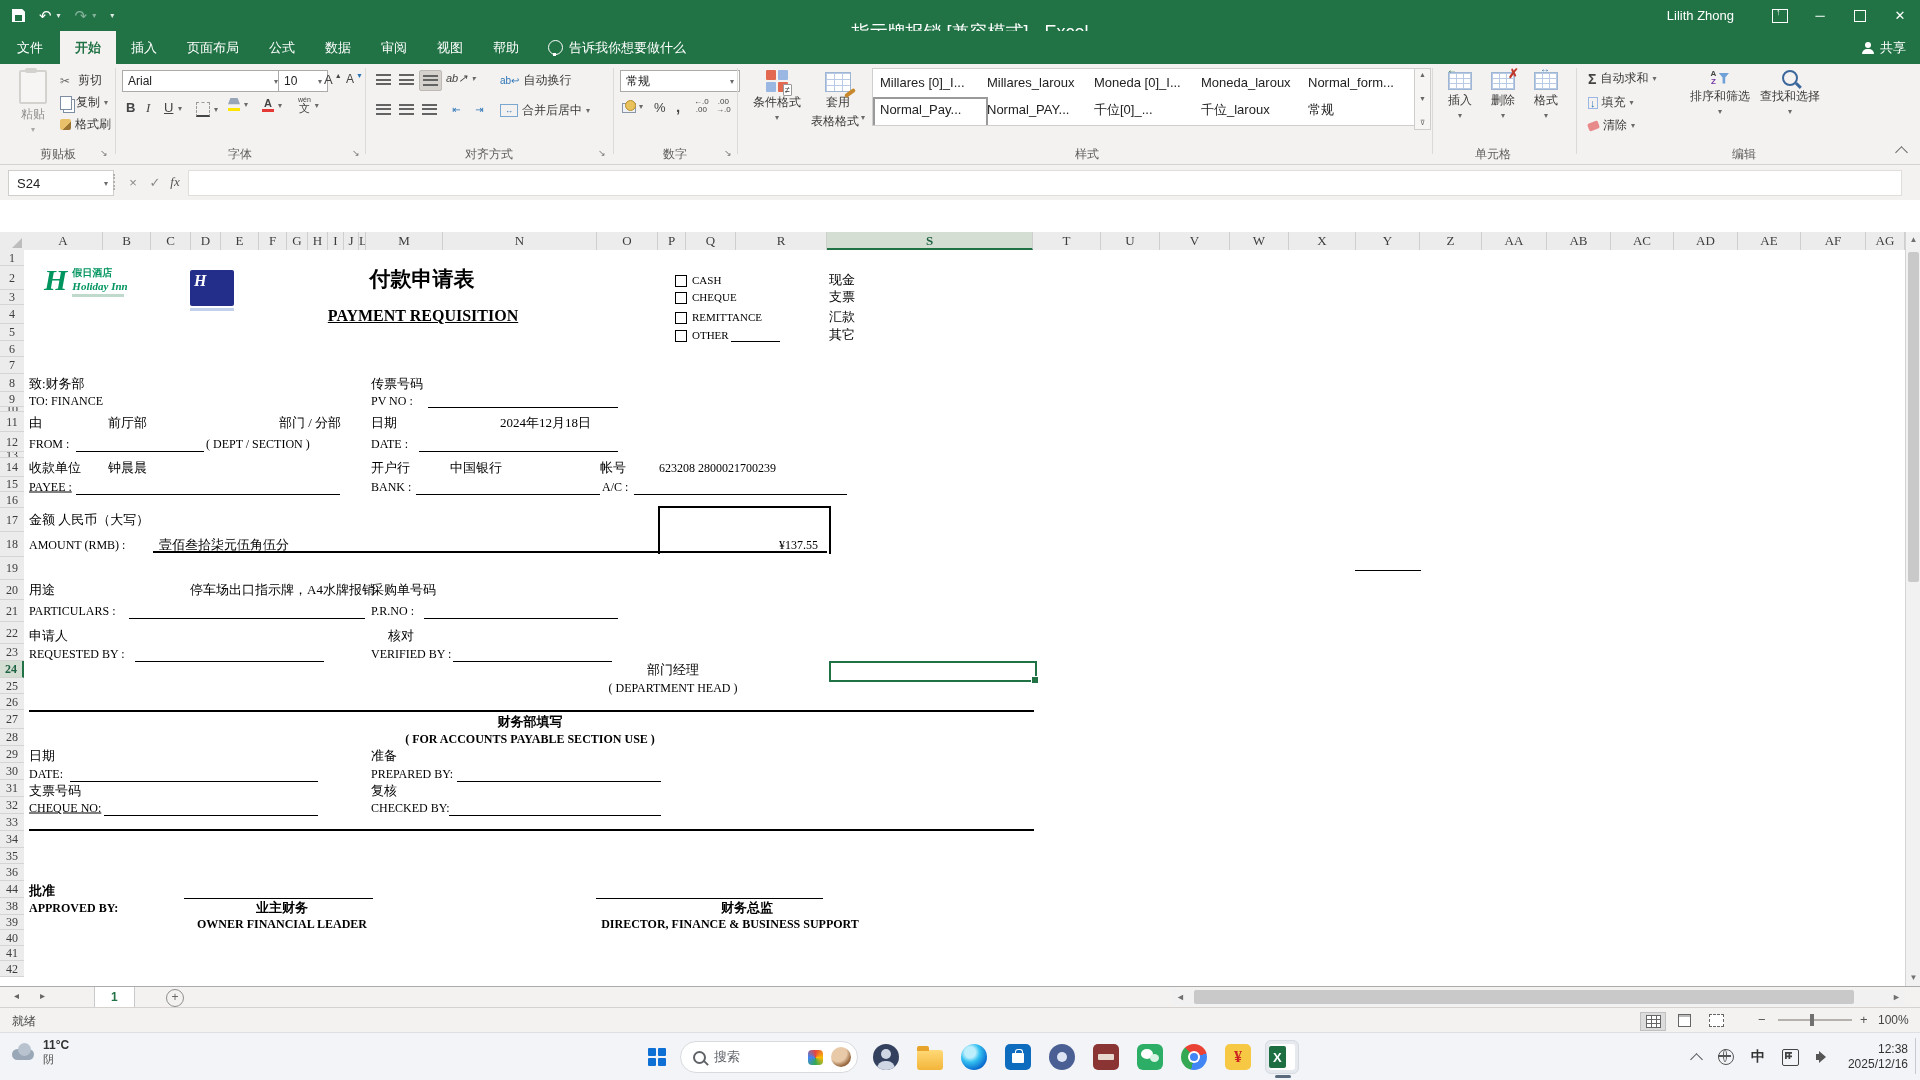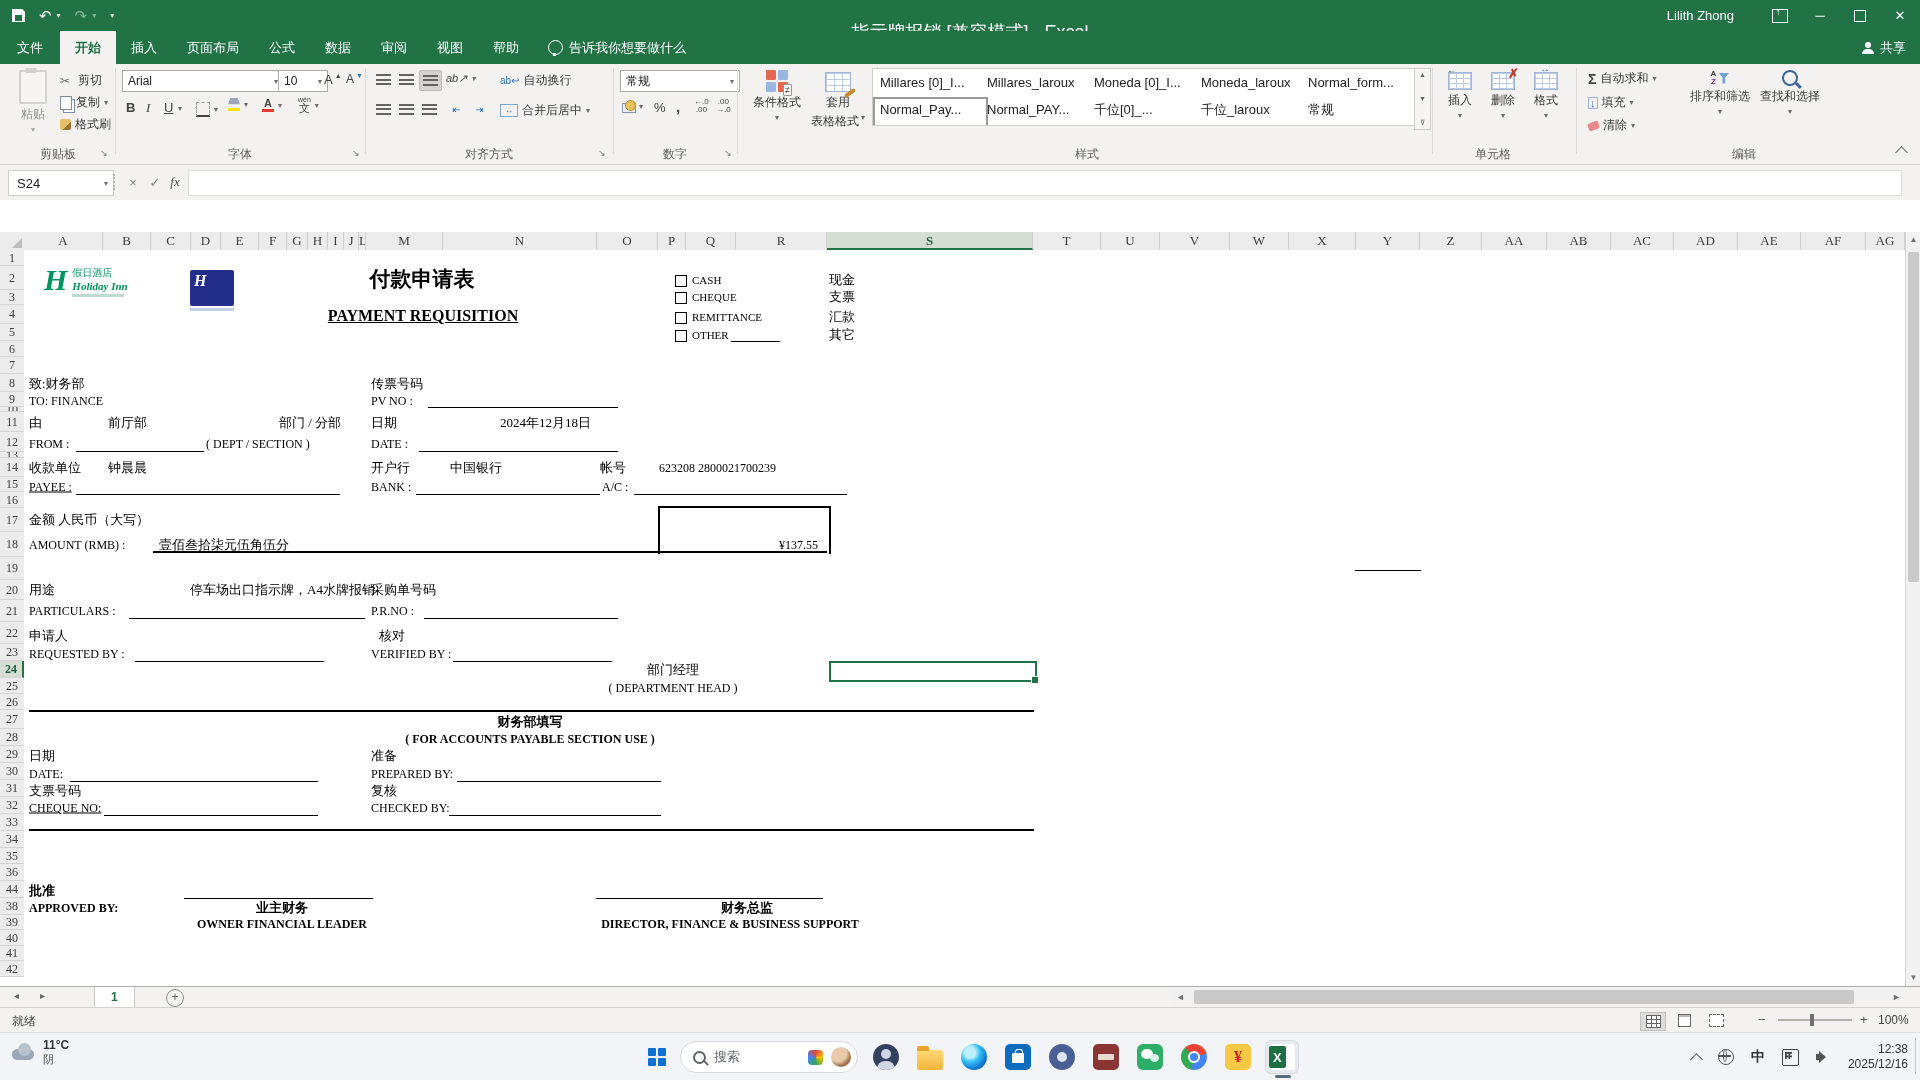--- a/index.html
+++ b/index.html
@@ -111,21 +111,21 @@
   .fline{position:absolute;background:#000;height:1px;}
   .cbox{position:absolute;width:10px;height:10px;border:1px solid #000;background:#fff;}
   #amount-box{position:absolute;left:658px;top:506px;width:169px;height:46px;border:2px solid #000;border-bottom:none;}
   #sel-cell{position:absolute;left:829px;top:661px;width:204px;height:17px;border:2px solid #217346;background:#fff;}
   #sel-handle{position:absolute;left:1031px;top:676px;width:6px;height:6px;background:#217346;border:1px solid #fff;}
 
   
   #logo-hi{position:absolute;left:44px;top:266px;display:flex;gap:5px;align-items:flex-start;}
   .hiH{font-family:"Liberation Serif",serif;font-style:italic;font-weight:bold;font-size:30px;color:#00955f;line-height:28px;}
   .hiTxt{display:flex;flex-direction:column;color:#00955f;}
-  .hiTxt .cn{font-size:10px;font-weight:normal;}
+  .hiTxt .cn{font-size:10px;font-weight:bold;}
   .hiTxt .en{font-size:11px;font-style:italic;font-family:"Liberation Serif",serif;font-weight:bold;}
   .hiTxt .sub{margin-top:2px;width:52px;height:3px;background:#bfd9cd;}
   #logo-hix{position:absolute;left:190px;top:270px;width:44px;height:36px;background:#232e8a;border-radius:2px;color:#fff;padding:2px 4px;box-sizing:border-box;}
   #logo-hix .hx{font-family:"Liberation Serif",serif;font-style:italic;font-weight:bold;font-size:16px;line-height:14px;}
   #logo-hix .l1,#logo-hix .l2{width:28px;height:2px;background:#9fb0ff;margin-top:2px;margin-left:10px;}
   #logo-hix-sub{position:absolute;left:190px;top:308px;width:44px;height:3px;background:#c3d0ec;}
 
   
   #vscroll{position:absolute;left:1905px;top:232px;width:15px;height:754px;background:#f1f1f1;border-left:1px solid #d4d4d4;}
   .varrow{position:absolute;left:0;width:15px;height:16px;font-size:8px;color:#707070;text-align:center;line-height:16px;}
@@ -643,21 +643,21 @@
       <div class="ftext" style="left: 29px; top: 520px; font-size: 13px; transform: translateY(-50%);">金额 人民币（大写）</div>
       <div class="ftext" style="left: 29px; top: 545px; font-size: 12px; transform: translateY(-50%);">AMOUNT  (RMB) :</div>
       <div class="ftext" style="left: 159px; top: 545px; font-size: 13px; transform: translateY(-50%);">壹佰叁拾柒元伍角伍分</div>
       <div class="ftext" style="left: 818px; top: 545px; font-size: 12px; transform: translate(-100%, -50%);">¥137.55</div>
       <div class="ftext" style="left: 29px; top: 590px; font-size: 13px; transform: translateY(-50%);">用途</div>
       <div class="ftext" style="left: 190px; top: 590px; font-size: 13px; transform: translateY(-50%);">停车场出口指示牌，A4水牌报销</div>
       <div class="ftext" style="left: 371px; top: 590px; font-size: 13px; transform: translateY(-50%);">采购单号码</div>
       <div class="ftext" style="left: 29px; top: 611px; font-size: 12px; transform: translateY(-50%);">PARTICULARS :</div>
       <div class="ftext" style="left: 371px; top: 611px; font-size: 12px; transform: translateY(-50%);">P.R.NO :</div>
       <div class="ftext" style="left: 29px; top: 636px; font-size: 13px; transform: translateY(-50%);">申请人</div>
-      <div class="ftext" style="left: 379px; top: 636px; font-size: 13px; transform: translateY(-50%);">核对</div>
+      <div class="ftext" style="left: 388px; top: 636px; font-size: 13px; transform: translateY(-50%);">核对</div>
       <div class="ftext" style="left: 29px; top: 654px; font-size: 12px; transform: translateY(-50%);">REQUESTED BY :</div>
       <div class="ftext" style="left: 371px; top: 654px; font-size: 12px; transform: translateY(-50%);">VERIFIED BY :</div>
       <div class="ftext" style="left: 673px; top: 670px; font-size: 13px; transform: translate(-50%, -50%);">部门经理</div>
       <div class="ftext" style="left: 673px; top: 688px; font-size: 12px; transform: translate(-50%, -50%);">( DEPARTMENT HEAD )</div>
       <div class="ftext" style="left: 530px; top: 722px; font-size: 13px; font-weight: bold; transform: translate(-50%, -50%);">财务部填写</div>
       <div class="ftext" style="left: 530px; top: 739px; font-size: 12px; font-weight: bold; transform: translate(-50%, -50%);">( FOR ACCOUNTS PAYABLE SECTION USE )</div>
       <div class="ftext" style="left: 29px; top: 756px; font-size: 13px; transform: translateY(-50%);">日期</div>
       <div class="ftext" style="left: 371px; top: 756px; font-size: 13px; transform: translateY(-50%);">准备</div>
       <div class="ftext" style="left: 29px; top: 774px; font-size: 12px; transform: translateY(-50%);">DATE:</div>
       <div class="ftext" style="left: 371px; top: 774px; font-size: 12px; transform: translateY(-50%);">PREPARED BY:</div>

